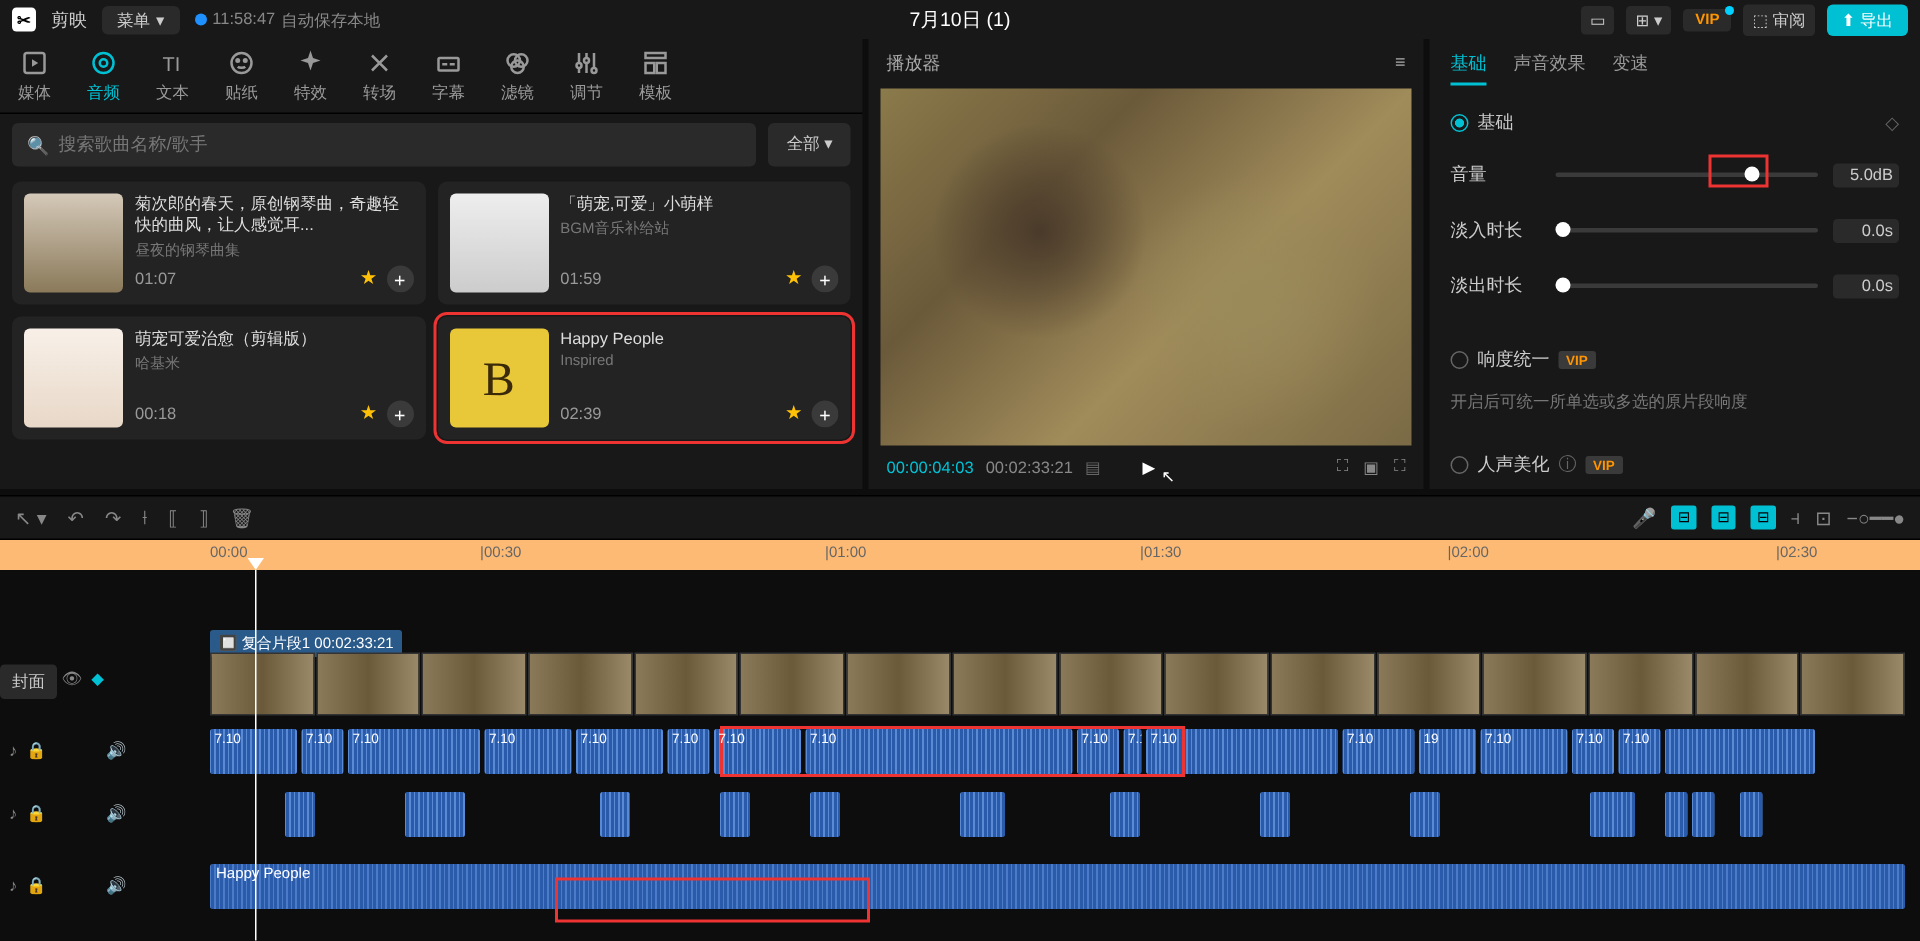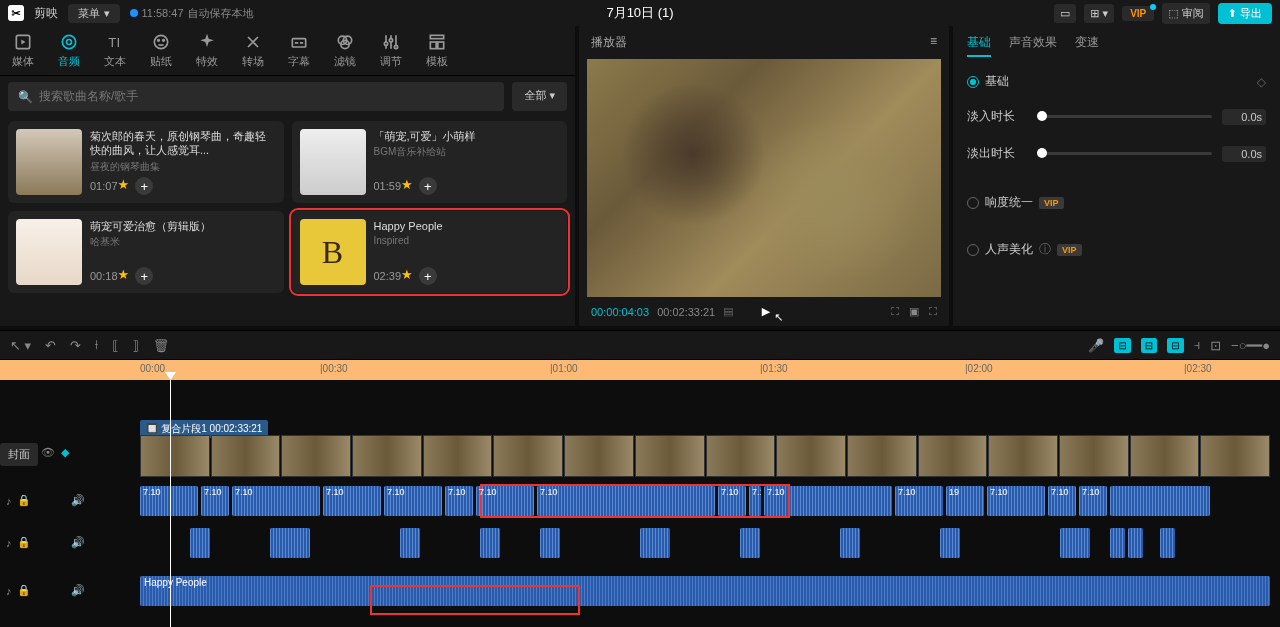--- a/index.html
+++ b/index.html
@@ -30,21 +30,21 @@
 .search-row{display:flex;gap:8px;padding:6px 0}
 .search{flex:1;background:#2a2a2a;border-radius:4px;padding:6px 10px;display:flex;align-items:center;gap:6px;color:#777}
 .all-btn{background:#2a2a2a;padding:6px 12px;border-radius:4px;font-size:11px}
 .cards{display:grid;grid-template-columns:1fr 1fr;gap:8px;padding-top:4px}
 .card{background:#232323;border-radius:6px;display:flex;padding:8px;gap:8px;position:relative;height:82px}
 .card.hl{outline:2px solid #e33;outline-offset:1px}
 .thumb{width:66px;height:66px;border-radius:4px;flex-shrink:0}
 .card-info{flex:1;display:flex;flex-direction:column;overflow:hidden}
 .card-title{font-size:11px;color:#ddd;line-height:1.3;max-height:2.6em;overflow:hidden}
 .card-sub{font-size:10px;color:#777;margin-top:2px}
-.card-bottom{margin-top:auto;display:flex;align-items:center;justify-content:flex-start}
+.card-bottom{margin-top:auto;display:flex;align-items:center;justify-content:space-between}
 .duration{font-size:11px;color:#999}
 .card-actions{display:flex;gap:6px}
 .star{color:#ffc107;font-size:13px}
 .add{width:18px;height:18px;background:#3a3a3a;border-radius:50%;display:flex;align-items:center;justify-content:center;font-size:13px;color:#fff}
 .panel-mid{width:370px;background:#181818;margin-left:4px;display:flex;flex-direction:column}
 .preview-head{display:flex;justify-content:space-between;padding:8px 12px;font-size:12px;color:#aaa}
 .preview{flex:1;background:linear-gradient(135deg,#8b7a4a 0%,#6b5a3a 30%,#a08b5a 60%,#7a6a45 100%);margin:0 8px;position:relative;overflow:hidden}
 .preview::before{content:"";position:absolute;inset:0;background:radial-gradient(circle at 30% 40%,#4a3a2a 0%,transparent 25%),radial-gradient(circle at 70% 60%,#9a8a5a 0%,transparent 30%)}
 .preview-controls{display:flex;align-items:center;padding:8px 12px;gap:8px;font-size:11px}
 .time-cur{color:#00c1d4}
@@ -283,38 +283,47 @@
       <div class="tab active">基础</div>
       <div class="tab">声音效果</div>
       <div class="tab">变速</div>
     </div>
     <div class="check-row">
         <span class="radio on"></span>
         <span>基础</span>
         <span style="margin-left:auto;color:#666">◇</span>
       </div>
     <div class="prop-row">
+      <span class="prop-label">音量</span>
+      <div class="slider">
+          <span class="hl-box" style="position:absolute;left:58%;top:-12px;height:22px"></span>
+          <div class="slider-thumb" style="left:72%"></div>
+        </div>
+      <span class="prop-val">5.0dB</span>
+    </div>
+    <div class="prop-row">
       <span class="prop-label">淡入时长</span>
       <div class="slider">
           <div class="slider-thumb" style="left:0"></div>
         </div>
       <span class="prop-val">0.0s</span>
     </div>
     <div class="prop-row">
       <span class="prop-label">淡出时长</span>
       <div class="slider">
           <div class="slider-thumb" style="left:0"></div>
         </div>
       <span class="prop-val">0.0s</span>
     </div>
     <div class="check-row" style="margin-top:14px">
         <span class="radio"></span>
         <span>响度统一</span>
         <span class="vip-tag">VIP</span>
       </div>
+    <div class="hint">开启后可统一所单选或多选的原片段响度</div>
     <div class="check-row" style="margin-top:14px">
         <span class="radio"></span>
         <span>人声美化</span>
         <span style="color:#666">ⓘ</span>
         <span class="vip-tag">VIP</span>
       </div>
   </div>
 </div>
 
 <div class="timeline-tools">

